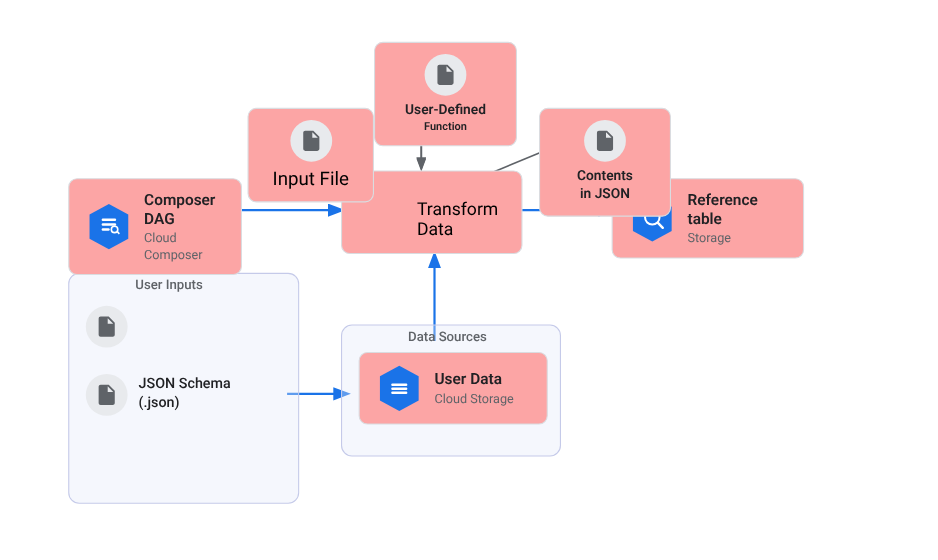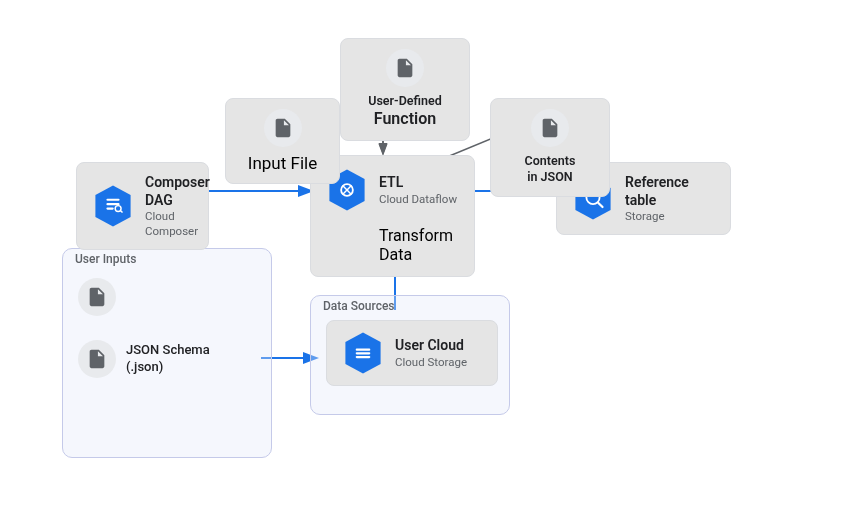--- a/index.html
+++ b/index.html
@@ -18,21 +18,21 @@
       width: 853px;
       height: 509px;
       position: relative;
     }
 
     
     .node-box {
       position: absolute;
       display: flex;
       align-items: center;
-      background: #e5e5e5;
+      background: #fca5a5;
       border: 1.5px solid #dadce0;
       border-radius: 8px;
       padding: 10px 14px;
       gap: 10px;
     }
     .node-box .node-text .node-title {
       font-size: 14px;
       font-weight: 600;
       color: #202124;
       line-height: 1.3;
@@ -87,20 +87,21 @@
       position: absolute;
       border: 1.5px solid #c5cae9;
       border-radius: 10px;
       background: rgba(227, 232, 250, 0.35);
     }
     .group-label {
       position: absolute;
       font-size: 12px;
       color: #5f6368;
       font-weight: 500;
+      margin-left: 48px;
     }
 
     
     .user-input-item {
       display: flex;
       align-items: center;
       gap: 10px;
       margin-bottom: 12px;
     }
     .user-input-item:last-child { margin-bottom: 16px; }
@@ -180,57 +181,43 @@
   <div class="node-box" style="left:326px; top:320px; width:172px;">
     <div class="hex-icon">
       <svg viewBox="0 0 52 60" xmlns="http://www.w3.org/2000/svg">
         <polygon points="26,2 50,15 50,45 26,58 2,45 2,15" fill="#1a73e8"></polygon>
         <rect x="16" y="24" width="20" height="3" rx="1.5" fill="white"></rect>
         <rect x="16" y="29" width="20" height="3" rx="1.5" fill="white"></rect>
         <rect x="16" y="34" width="20" height="3" rx="1.5" fill="white"></rect>
       </svg>
     </div>
     <div class="node-text">
-      <div class="node-title">User Cloud</div>
+      <div class="node-title">User Data</div>
       <div class="node-sub">Cloud Storage</div>
     </div>
   </div>
 
-  <div class="node-box" style="left:62px; top:162px; width:133px;margin-left:14px;">
+  <div class="node-box" style="left:62px; top:162px; width:158px;">
     <div class="hex-icon">
       <svg viewBox="0 0 52 60" xmlns="http://www.w3.org/2000/svg">
         <polygon points="26,2 50,15 50,45 26,58 2,45 2,15" fill="#1a73e8"></polygon>
         <rect x="17" y="20" width="18" height="3" rx="1.5" fill="white"></rect>
         <rect x="17" y="26" width="18" height="3" rx="1.5" fill="white"></rect>
         <rect x="17" y="32" width="10" height="3" rx="1.5" fill="white"></rect>
         <circle cx="33" cy="33.5" r="4" fill="none" stroke="white" stroke-width="2"></circle>
         <line x1="36" y1="36" x2="39" y2="39" stroke="white" stroke-width="2"></line>
       </svg>
     </div>
     <div class="node-text">
       <div class="node-title">Composer DAG</div>
       <div class="node-sub">Cloud Composer</div>
     </div>
   </div>
 
   <div class="node-box" style="left:310px; top:155px; width:165px; flex-direction:column; align-items:flex-start; gap:2px; padding:12px 14px;">
-    <div style="display:flex; align-items:center; gap:10px;">
-      <div class="hex-icon">
-        <svg viewBox="0 0 52 60" xmlns="http://www.w3.org/2000/svg">
-          <polygon points="26,2 50,15 50,45 26,58 2,45 2,15" fill="#1a73e8"></polygon>
-          <circle cx="26" cy="30" r="8" fill="none" stroke="white" stroke-width="2.5"></circle>
-          <line x1="20" y1="24" x2="32" y2="36" stroke="white" stroke-width="2"></line>
-          <line x1="32" y1="24" x2="20" y2="36" stroke="white" stroke-width="2"></line>
-        </svg>
-      </div>
-      <div class="node-text">
-        <div class="node-title">ETL</div>
-        <div class="node-sub">Cloud Dataflow</div>
-      </div>
-    </div>
     <div class="node-sub2" style="padding-left:54px; margin-top:12px;">Transform Data</div>
   </div>
 
   <div class="node-box" style="left:556px; top:162px; width:175px;">
     <div class="hex-icon">
       <svg viewBox="0 0 52 60" xmlns="http://www.w3.org/2000/svg">
         <polygon points="26,2 50,15 50,45 26,58 2,45 2,15" fill="#1a73e8"></polygon>
         <circle cx="26" cy="28" r="9" fill="none" stroke="white" stroke-width="2.5"></circle>
         <line x1="33" y1="35" x2="39" y2="41" stroke="white" stroke-width="3" stroke-linecap="round"></line>
       </svg>
@@ -242,21 +229,21 @@
   </div>
 
   <div class="node-box" style="left:340px; top:38px; width:130px; flex-direction:column; align-items:center; text-align:center; padding:10px 14px; gap:6px;">
     <div class="doc-icon">
       <svg viewBox="0 0 24 24" fill="#5f6368">
           <path d="M14 2H6c-1.1 0-2 .9-2 2v16c0 1.1.9 2 2 2h12c1.1 0 2-.9 2-2V8l-6-6zm-1 7V3.5L18.5 9H13z"></path>
         </svg>
     </div>
     <div class="node-text" style="text-align:center;">
       <div class="node-title" style="font-size:12.5px;">User-Defined</div>
-      <div class="node-title" style="font-size:16px;">Function</div>
+      <div class="node-title" style="font-size:10px;">Function</div>
     </div>
   </div>
 
   <div class="node-box" style="left:225px; top:98px; width:115px; flex-direction:column; align-items:center; text-align:center; padding:10px 14px; gap:6px;">
     <div class="doc-icon">
       <svg viewBox="0 0 24 24" fill="#5f6368">
           <path d="M14 2H6c-1.1 0-2 .9-2 2v16c0 1.1.9 2 2 2h12c1.1 0 2-.9 2-2V8l-6-6zm-1 7V3.5L18.5 9H13z"></path>
         </svg>
     </div>
     <div class="node-title" style="font-size:17px;">Input File</div>

